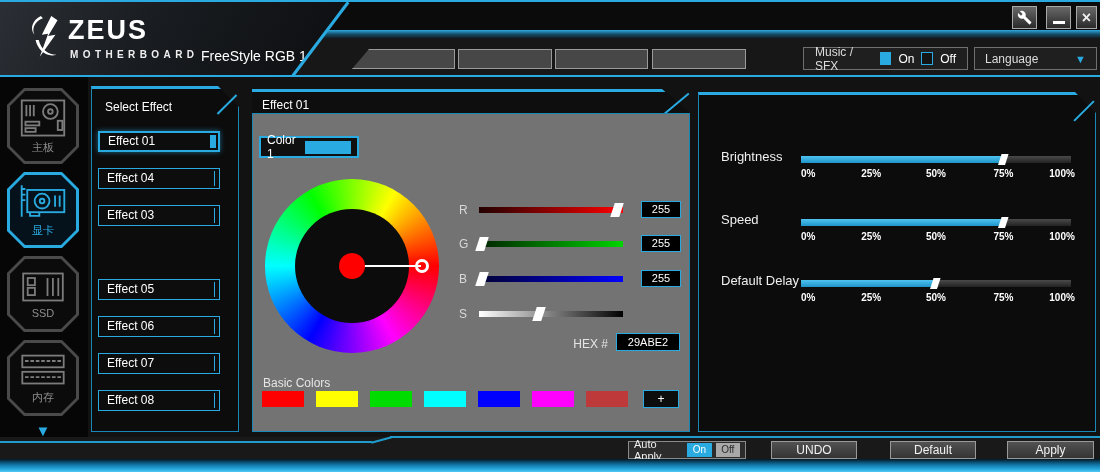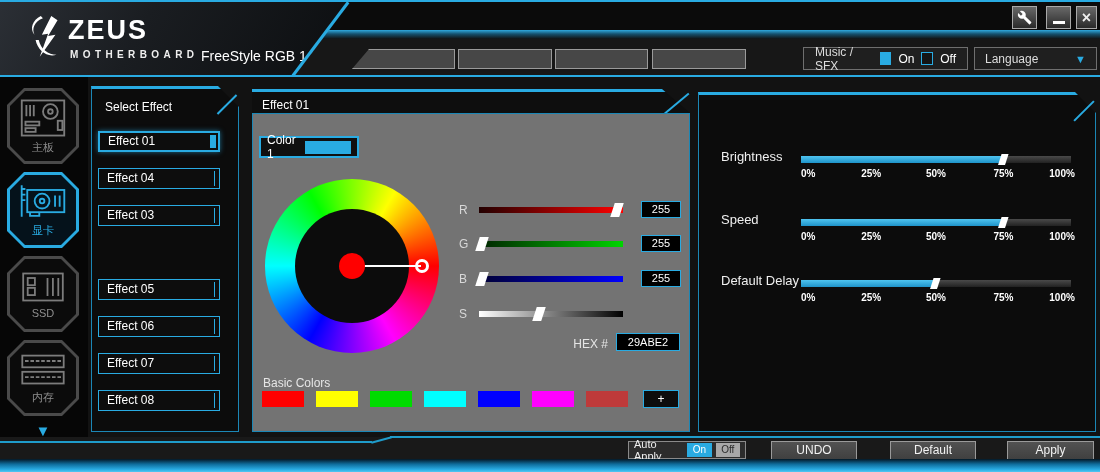--- a/index.html
+++ b/index.html
@@ -136,21 +136,21 @@
 
   
   #footer-bar { left:0; top:437px; width:1100px; height:23px; background:#191919; }
   .deco { background:#1f9ccb; height:2px; }
   #autobox { left:628px; top:441px; width:118px; height:18px; background:#2c2c2c;
     border:1px solid #8a8a8a; display:flex; align-items:center; gap:4px; padding:0 5px;
     font-size:11px; color:#eee; }
   .tgl { width:26px; height:14px; font-size:10px; text-align:center; line-height:14px; cursor:pointer; }
   .tgl.on { background:#29ABE2; color:#fff; }
   .tgl.off { background:#a8a8a8; color:#2a2a2a; }
-  .fbtn { top:441px; height:30px; background:linear-gradient(#525252,#343434);
+  .fbtn { top:441px; height:18px; background:linear-gradient(#525252,#343434);
     border:1px solid #9a9a9a; color:#f2f2f2; font-size:12px; text-align:center;
     line-height:16px; cursor:pointer; }
   #glowbottom { left:0; top:459px; width:1100px; height:13px;
     background:linear-gradient(to bottom,#041826 0%,#0f6d9c 40%,#29ABE2 80%,#54c7f2 100%); }
 
   svg.icon { stroke:currentColor; fill:none; stroke-width:2; }
 </style>
 </head>
 <body>
 

